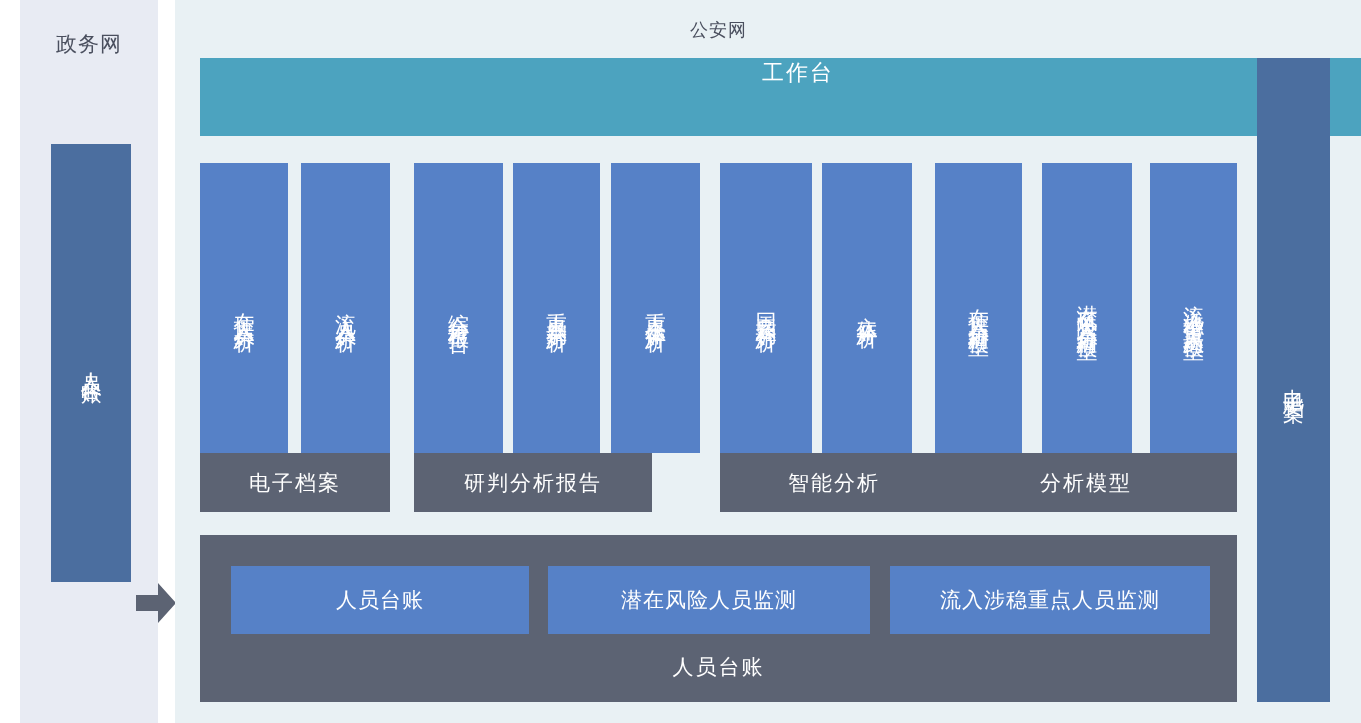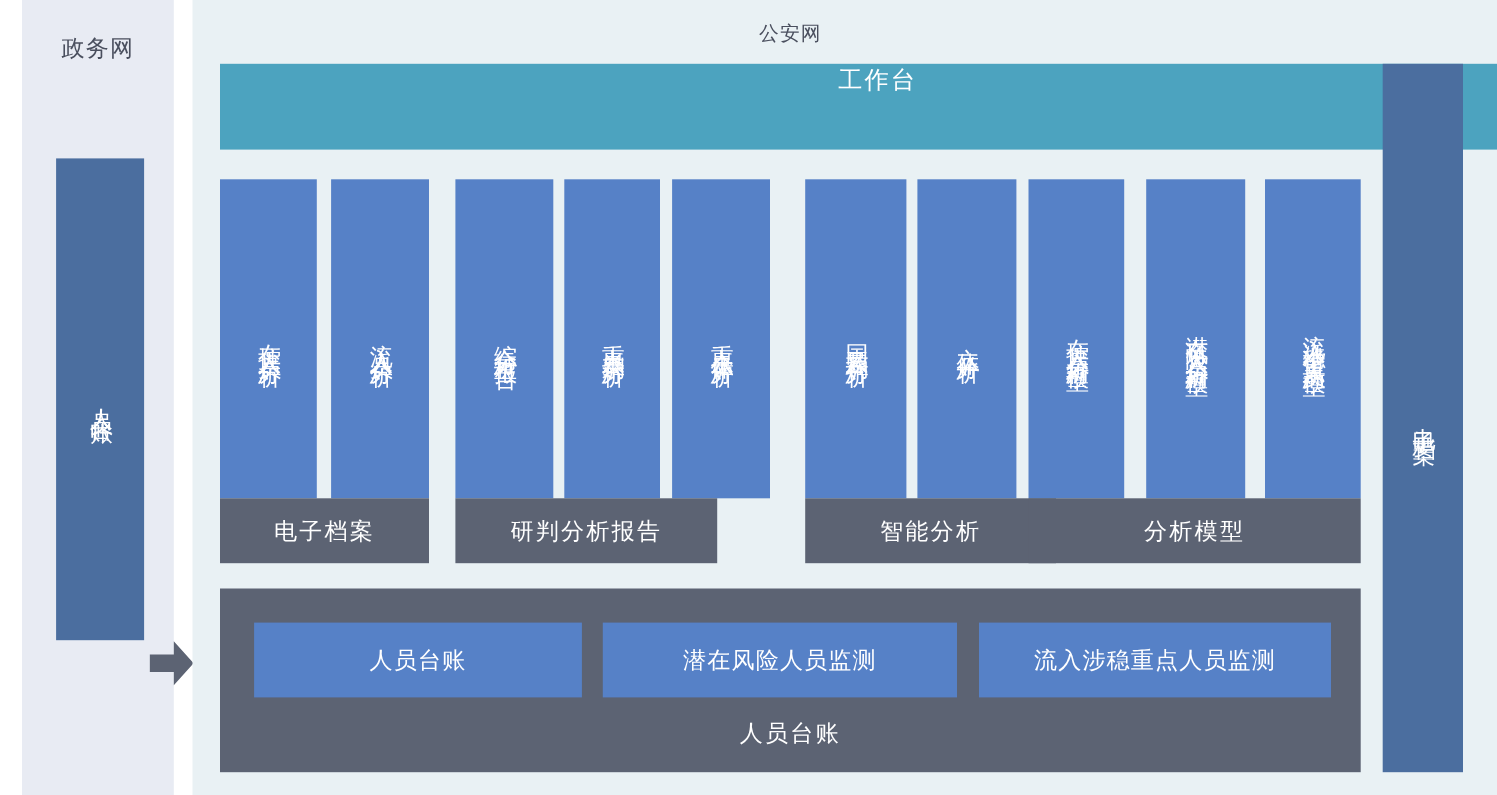--- a/index.html
+++ b/index.html
@@ -124,21 +124,21 @@
     display: flex;
     align-items: center;
     justify-content: center;
     font-size: 21px;
     letter-spacing: 2px;
   }
 
   
   #group-0 { left: 200px; width: 190px; }
   #group-1 { left: 414px; width: 238px; }
-  #group-2 { left: 720px; width: 228px; margin-left: 12px; }
+  #group-2 { left: 720px; width: 228px; }
   #group-3 { left: 935px; width: 302px; text-align: center; }
 
   
   .ledger-panel {
     position: absolute;
     left: 200px; top: 535px;
     width: 1037px; height: 167px;
     background: #5c6373;
   }
   .ledger-tiles {

